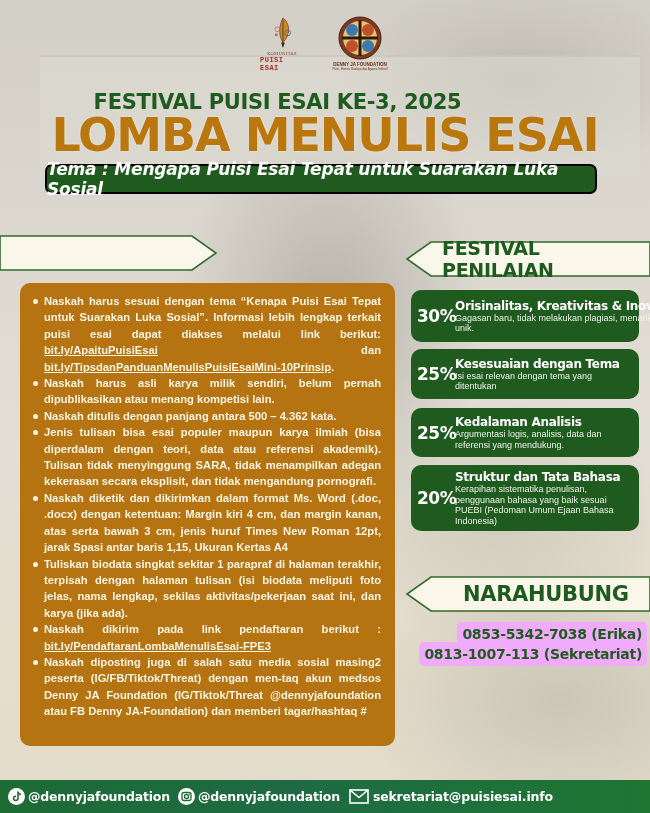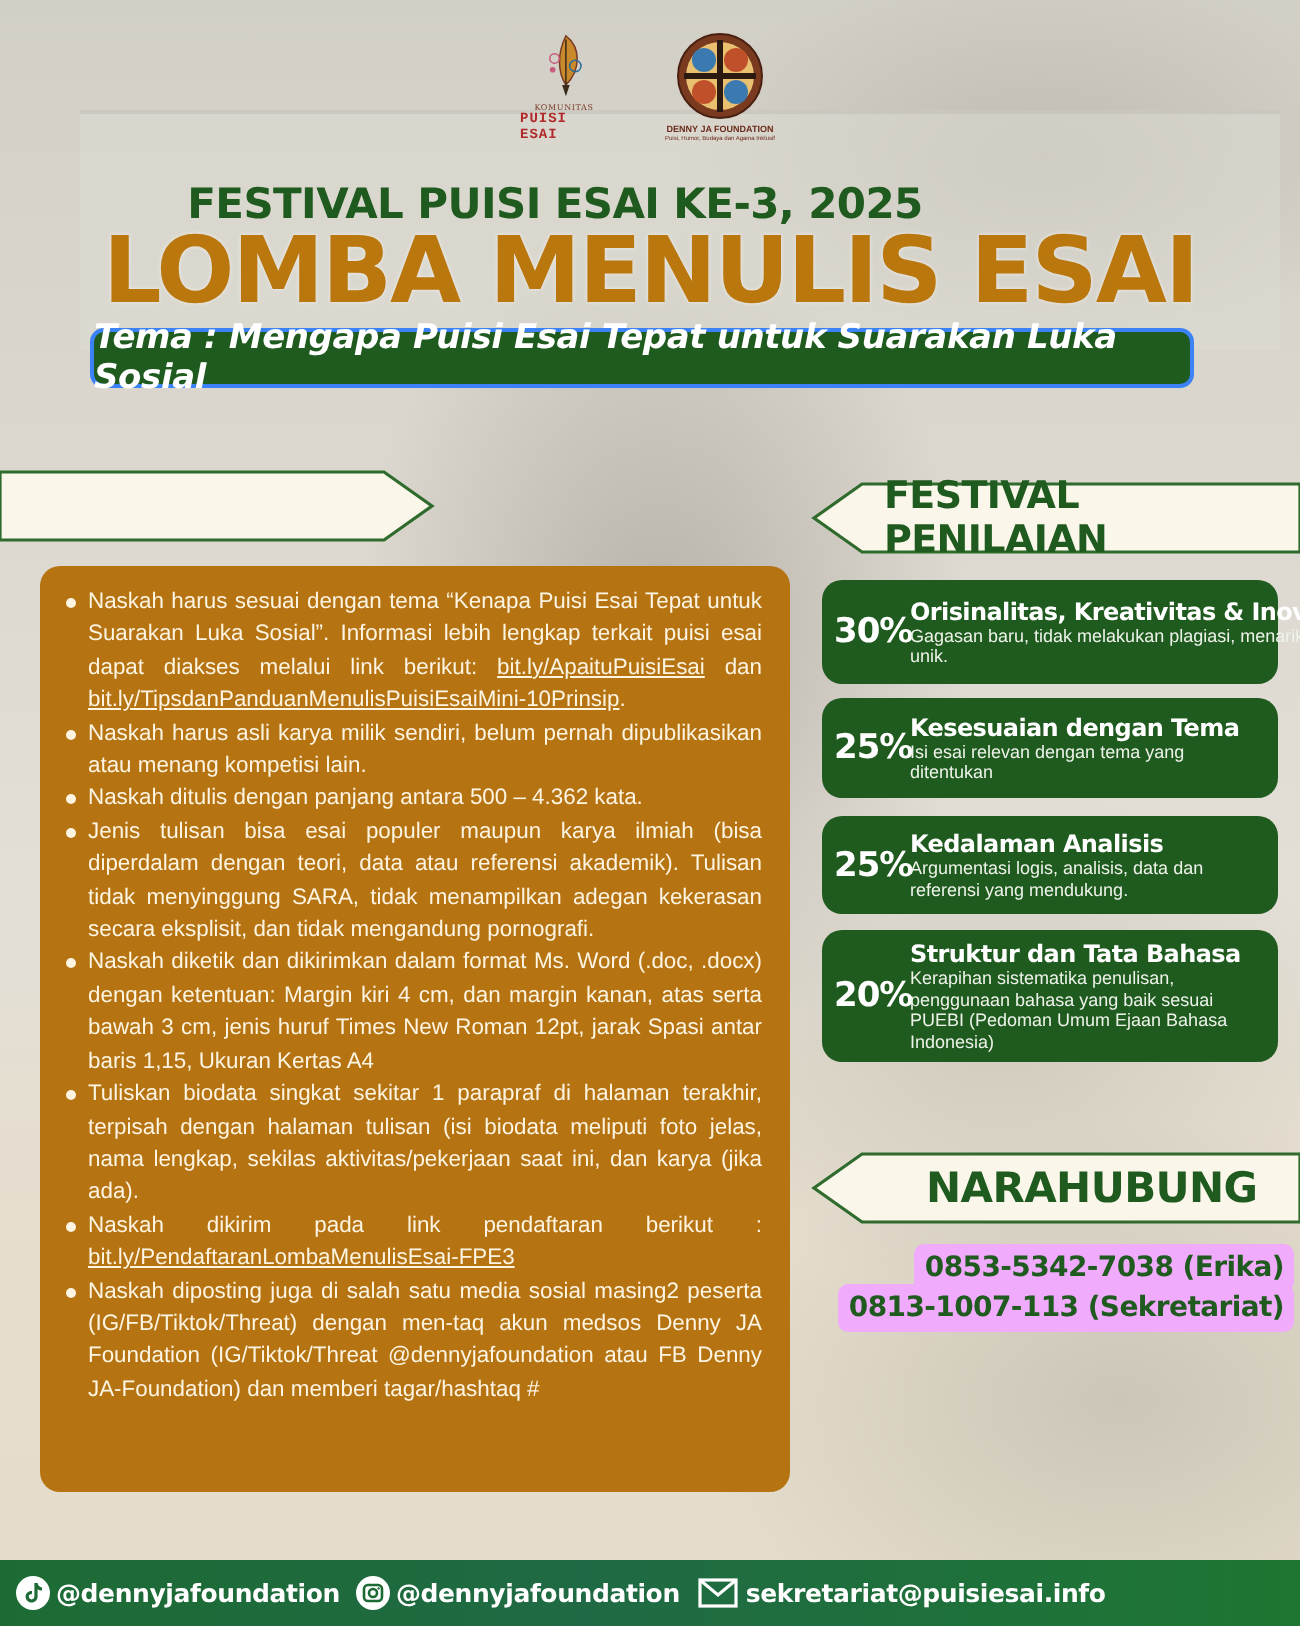--- a/index.html
+++ b/index.html
@@ -42,21 +42,21 @@
       font-family: "DejaVu Sans", sans-serif;
     }
     .lomba {
       position: absolute; top: 108px; left: 0; width: 650px; text-align: center;
       color: #b9770e; font-weight: bold; font-size: 46px; letter-spacing: -1px;
       font-family: "DejaVu Sans", sans-serif;
       text-shadow: 0 0 2px rgba(255,255,255,0.6);
     }
     .tema {
       position: absolute; top: 164px; left: 45px; width: 552px; height: 30px;
-      background: #1f5a1e; border-radius: 7px; border: 2px solid #3b82f6;
+      background: #1f5a1e; border-radius: 7px; border: 2px solid #000000;
       color: #ffffff; font-style: italic; font-weight: bold; font-size: 17px;
       display: flex; align-items: center; justify-content: center;
       letter-spacing: -0.2px;
       font-family: "DejaVu Sans", sans-serif;
     }
 
     
     .banner {
       position: absolute; height: 36px;
       display: flex; align-items: center;
@@ -74,21 +74,21 @@
 
     
     .ketentuan-box {
       position: absolute; left: 20px; top: 283px; width: 375px; height: 463px;
       background: #b57311; border-radius: 10px;
       padding: 10px 14px 10px 12px;
       color: #fdf4e2; font-size: 11.2px; line-height: 16.4px;
       font-family: "Liberation Sans", sans-serif;
       font-stretch: condensed;
     }
-    .ketentuan-box ul { list-style: none; }
+    .ketentuan-box ul { list-style: none; font-weight: bold; }
     .ketentuan-box li { position: relative; padding-left: 12px; text-align: justify; }
     .ketentuan-box li::before {
       content: ""; position: absolute; left: 1px; top: 6px; width: 5px; height: 5px;
       border-radius: 50%; background: #fdf4e2;
     }
     .ketentuan-box .link { text-decoration: underline; }
 
     
     .k-card {
       position: absolute; left: 411px; width: 228px;

